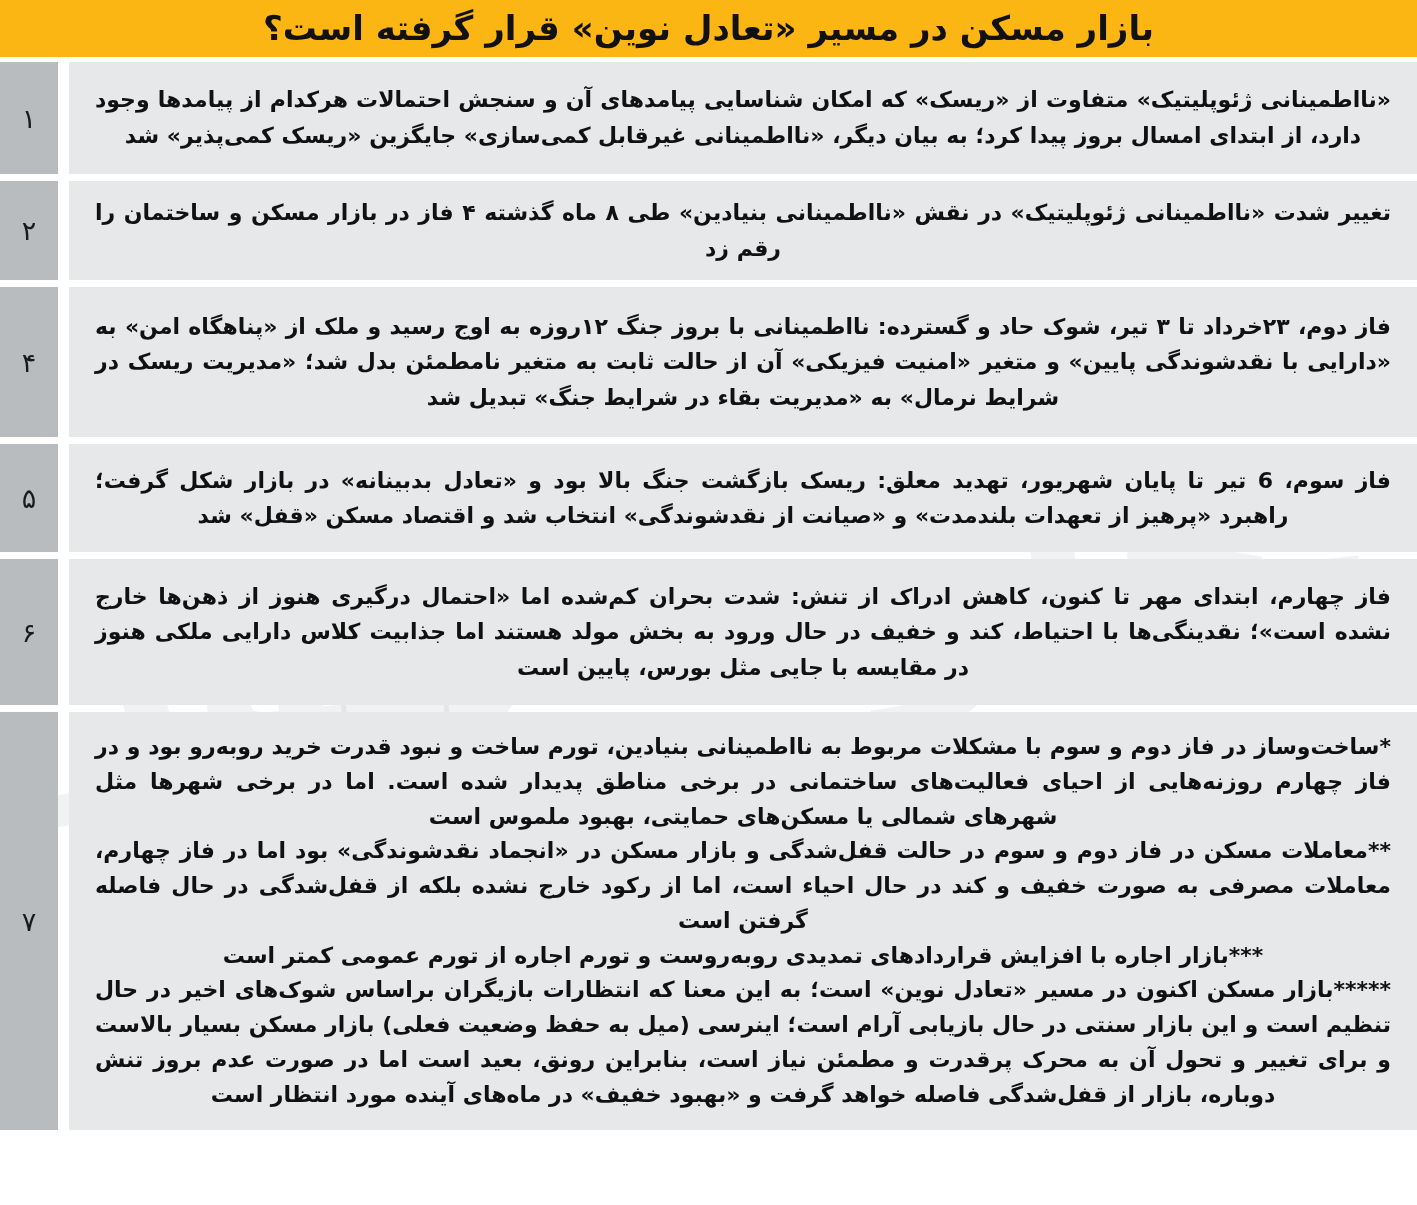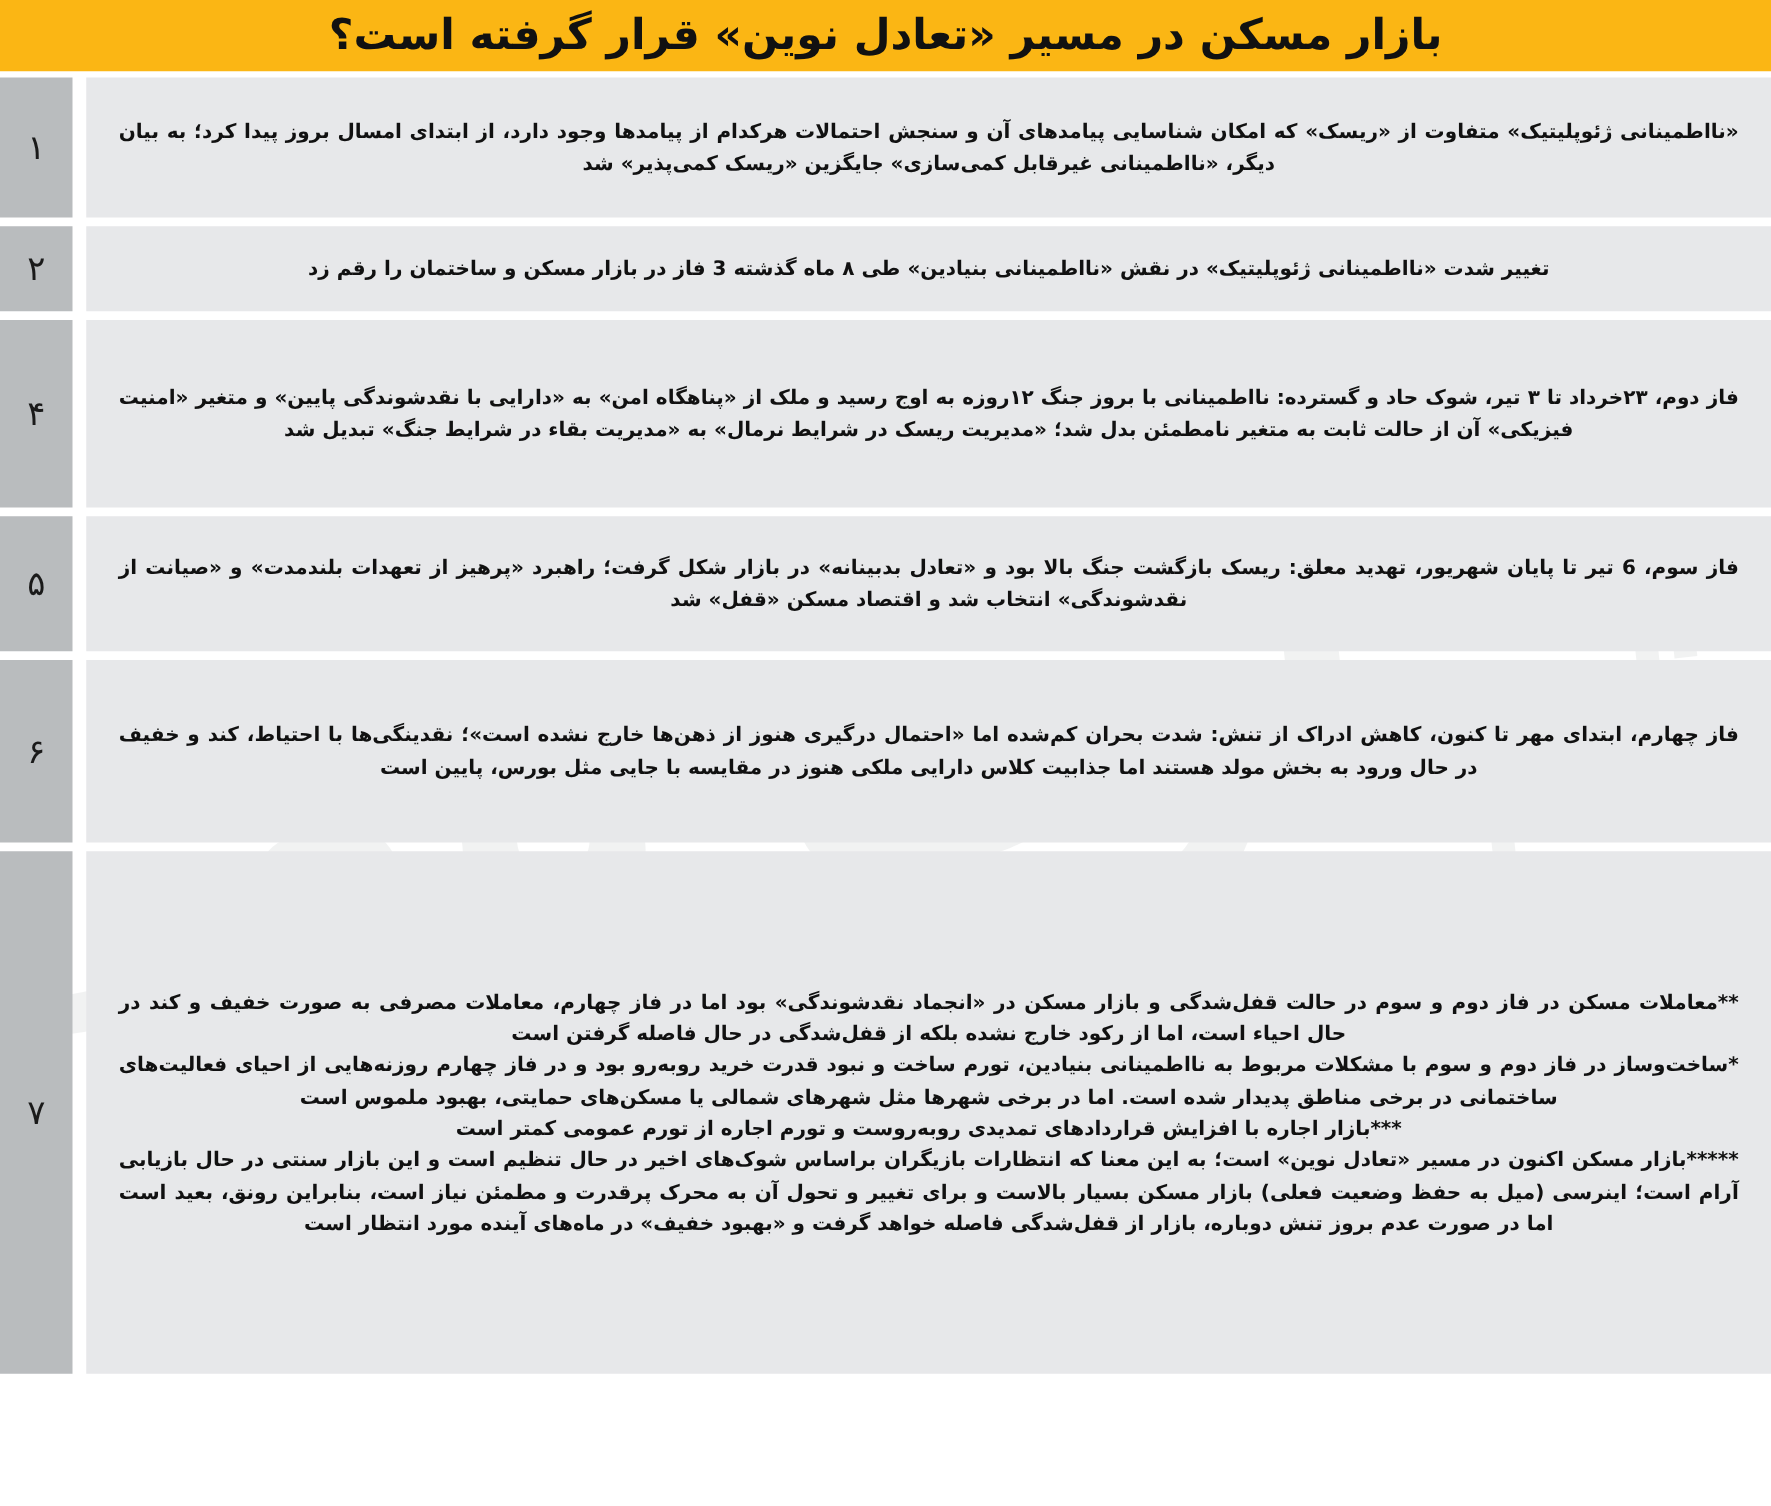--- a/index.html
+++ b/index.html
@@ -107,21 +107,21 @@
     flex: 1 1 auto;
     background: #e7e8ea;
     color: #111111;
     box-sizing: border-box;
     padding: 14px 26px 14px 26px;
     display: flex;
     flex-direction: column;
     justify-content: center;
     text-align: justify;
     text-align-last: center;
-    font-size: 16px;
+    font-size: 22px;
     line-height: 1.62;
     font-weight: bold;
   }
 
   .row-text p {
     margin: 0;
     padding: 0;
   }
 
   
@@ -160,21 +160,21 @@
     <div class="row row-1">
       <div class="row-text">
         <p>«نااطمینانی ژئوپلیتیک» متفاوت از «ریسک» که امکان شناسایی پیامدهای آن و سنجش احتمالات هرکدام از پیامدها وجود دارد، از ابتدای امسال بروز پیدا کرد؛ به بیان دیگر، «نااطمینانی غیرقابل کمی‌سازی» جایگزین «ریسک کمی‌پذیر» شد</p>
       </div>
       <div class="row-gap"></div>
       <div class="row-num">۱</div>
     </div>
 
     <div class="row row-2">
       <div class="row-text">
-        <p>تغییر شدت «نااطمینانی ژئوپلیتیک» در نقش «نااطمینانی بنیادین» طی ۸ ماه گذشته 3 فاز در بازار مسکن و ساختمان را رقم زد</p>
+        <p>تغییر شدت «نااطمینانی ژئوپلیتیک» در نقش «نااطمینانی بنیادین» طی ۸ ماه گذشته ۴ فاز در بازار مسکن و ساختمان را رقم زد</p>
       </div>
       <div class="row-gap"></div>
       <div class="row-num">۲</div>
     </div>
 
 
     <div class="row row-4">
       <div class="row-text">
         <p>فاز دوم، ۲۳خرداد تا ۳ تیر، شوک حاد و گسترده: نااطمینانی با بروز جنگ ۱۲روزه به اوج رسید و ملک از «پناهگاه امن» به «دارایی با نقدشوندگی پایین» و متغیر «امنیت فیزیکی» آن از حالت ثابت به متغیر نامطمئن بدل شد؛ «مدیریت ریسک در شرایط نرمال» به «مدیریت بقاء در شرایط جنگ» تبدیل شد</p>
       </div>
@@ -193,22 +193,22 @@
     <div class="row row-6">
       <div class="row-text">
         <p>فاز چهارم، ابتدای مهر تا کنون، کاهش ادراک از تنش: شدت بحران کم‌شده اما «احتمال درگیری هنوز از ذهن‌ها خارج نشده است»؛ نقدینگی‌ها با احتیاط، کند و خفیف در حال ورود به بخش مولد هستند اما جذابیت کلاس دارایی ملکی هنوز در مقایسه با جایی مثل بورس، پایین است</p>
       </div>
       <div class="row-gap"></div>
       <div class="row-num">۶</div>
     </div>
 
     <div class="row row-7">
       <div class="row-text">
+        <p>*ساخت‌وساز در فاز دوم و سوم با مشکلات مربوط به نااطمینانی بنیادین، تورم ساخت و نبود قدرت خرید روبه‌رو بود و در فاز چهارم روزنه‌هایی از احیای فعالیت‌های ساختمانی در برخی مناطق پدیدار شده است. اما در برخی شهرها مثل شهرهای شمالی یا مسکن‌های حمایتی، بهبود ملموس است</p>
         <p>**معاملات مسکن در فاز دوم و سوم در حالت قفل‌شدگی و بازار مسکن در «انجماد نقدشوندگی» بود اما در فاز چهارم، معاملات مصرفی به صورت خفیف و کند در حال احیاء است، اما از رکود خارج نشده بلکه از قفل‌شدگی در حال فاصله گرفتن است</p>
-        <p>*ساخت‌وساز در فاز دوم و سوم با مشکلات مربوط به نااطمینانی بنیادین، تورم ساخت و نبود قدرت خرید روبه‌رو بود و در فاز چهارم روزنه‌هایی از احیای فعالیت‌های ساختمانی در برخی مناطق پدیدار شده است. اما در برخی شهرها مثل شهرهای شمالی یا مسکن‌های حمایتی، بهبود ملموس است</p>
         <p>***بازار اجاره با افزایش قراردادهای تمدیدی روبه‌روست و تورم اجاره از تورم عمومی کمتر است</p>
         <p>*****بازار مسکن اکنون در مسیر «تعادل نوین» است؛ به این معنا که انتظارات بازیگران براساس شوک‌های اخیر در حال تنظیم است و این بازار سنتی در حال بازیابی آرام است؛ اینرسی (میل به حفظ وضعیت فعلی) بازار مسکن بسیار بالاست و برای تغییر و تحول آن به محرک پرقدرت و مطمئن نیاز است، بنابراین رونق، بعید است اما در صورت عدم بروز تنش دوباره، بازار از قفل‌شدگی فاصله خواهد گرفت و «بهبود خفیف» در ماه‌های آینده مورد انتظار است</p>
       </div>
       <div class="row-gap"></div>
       <div class="row-num">۷</div>
     </div>
 
   </div>
 </div>
 

